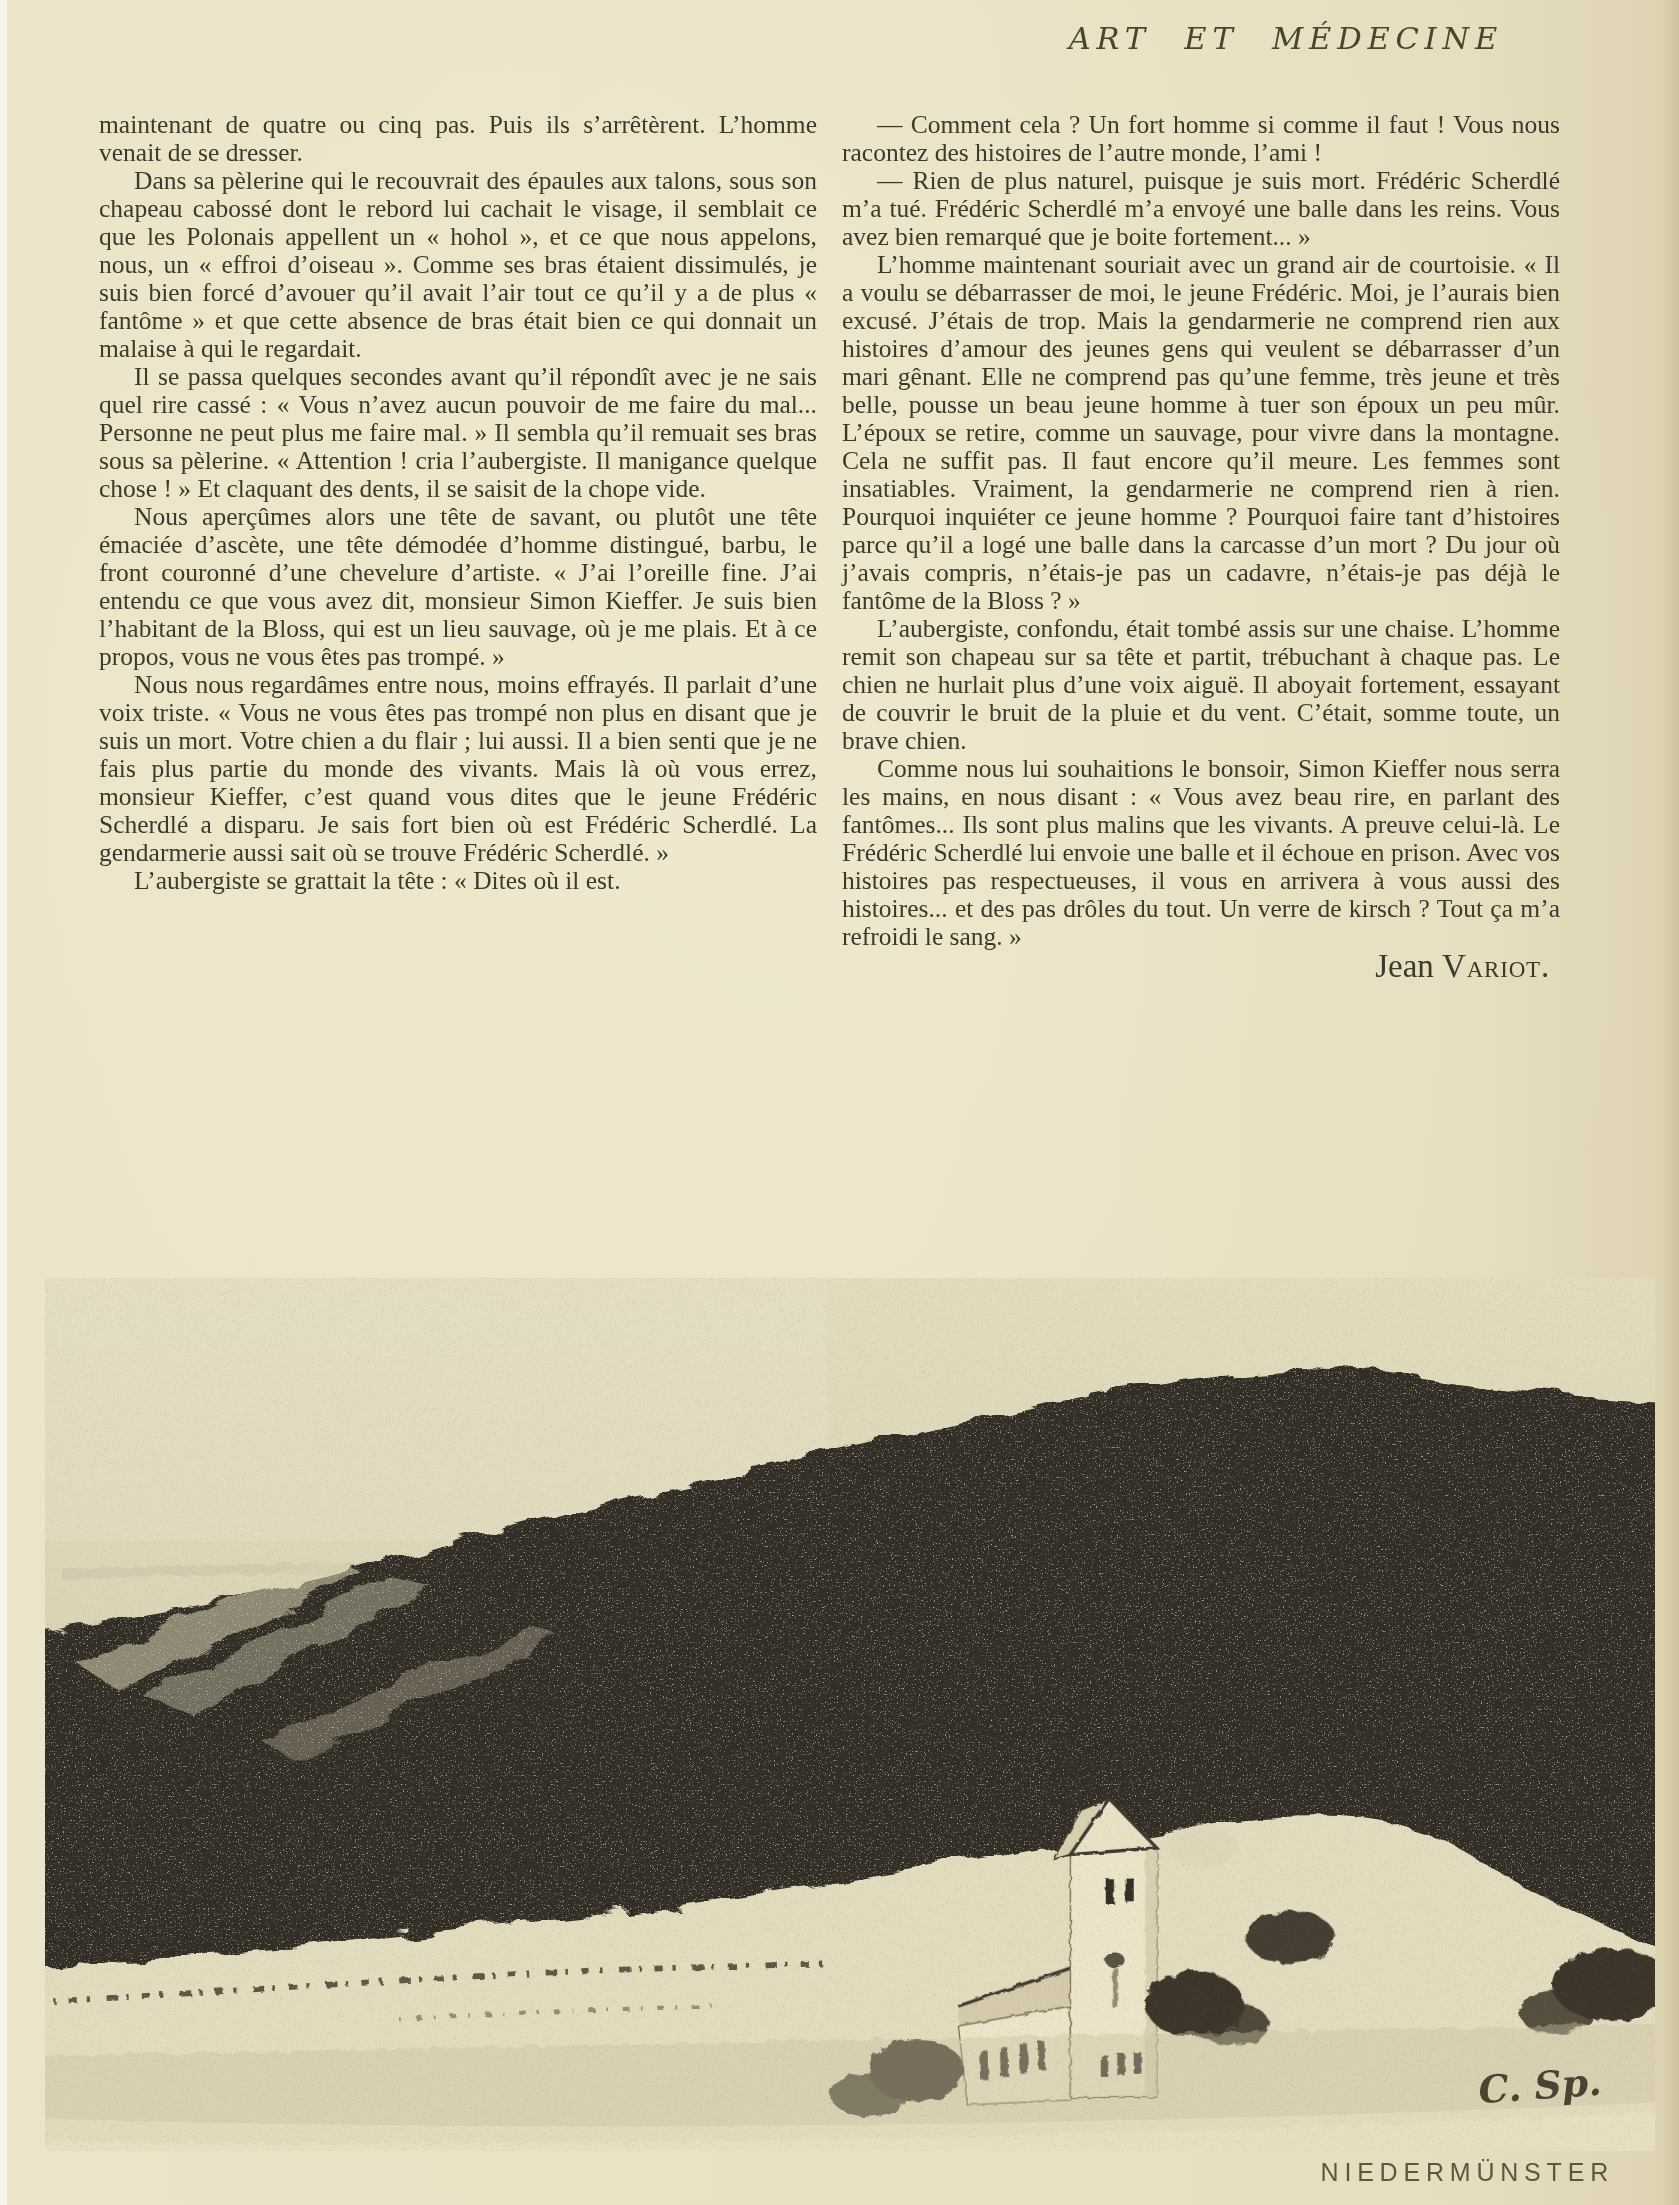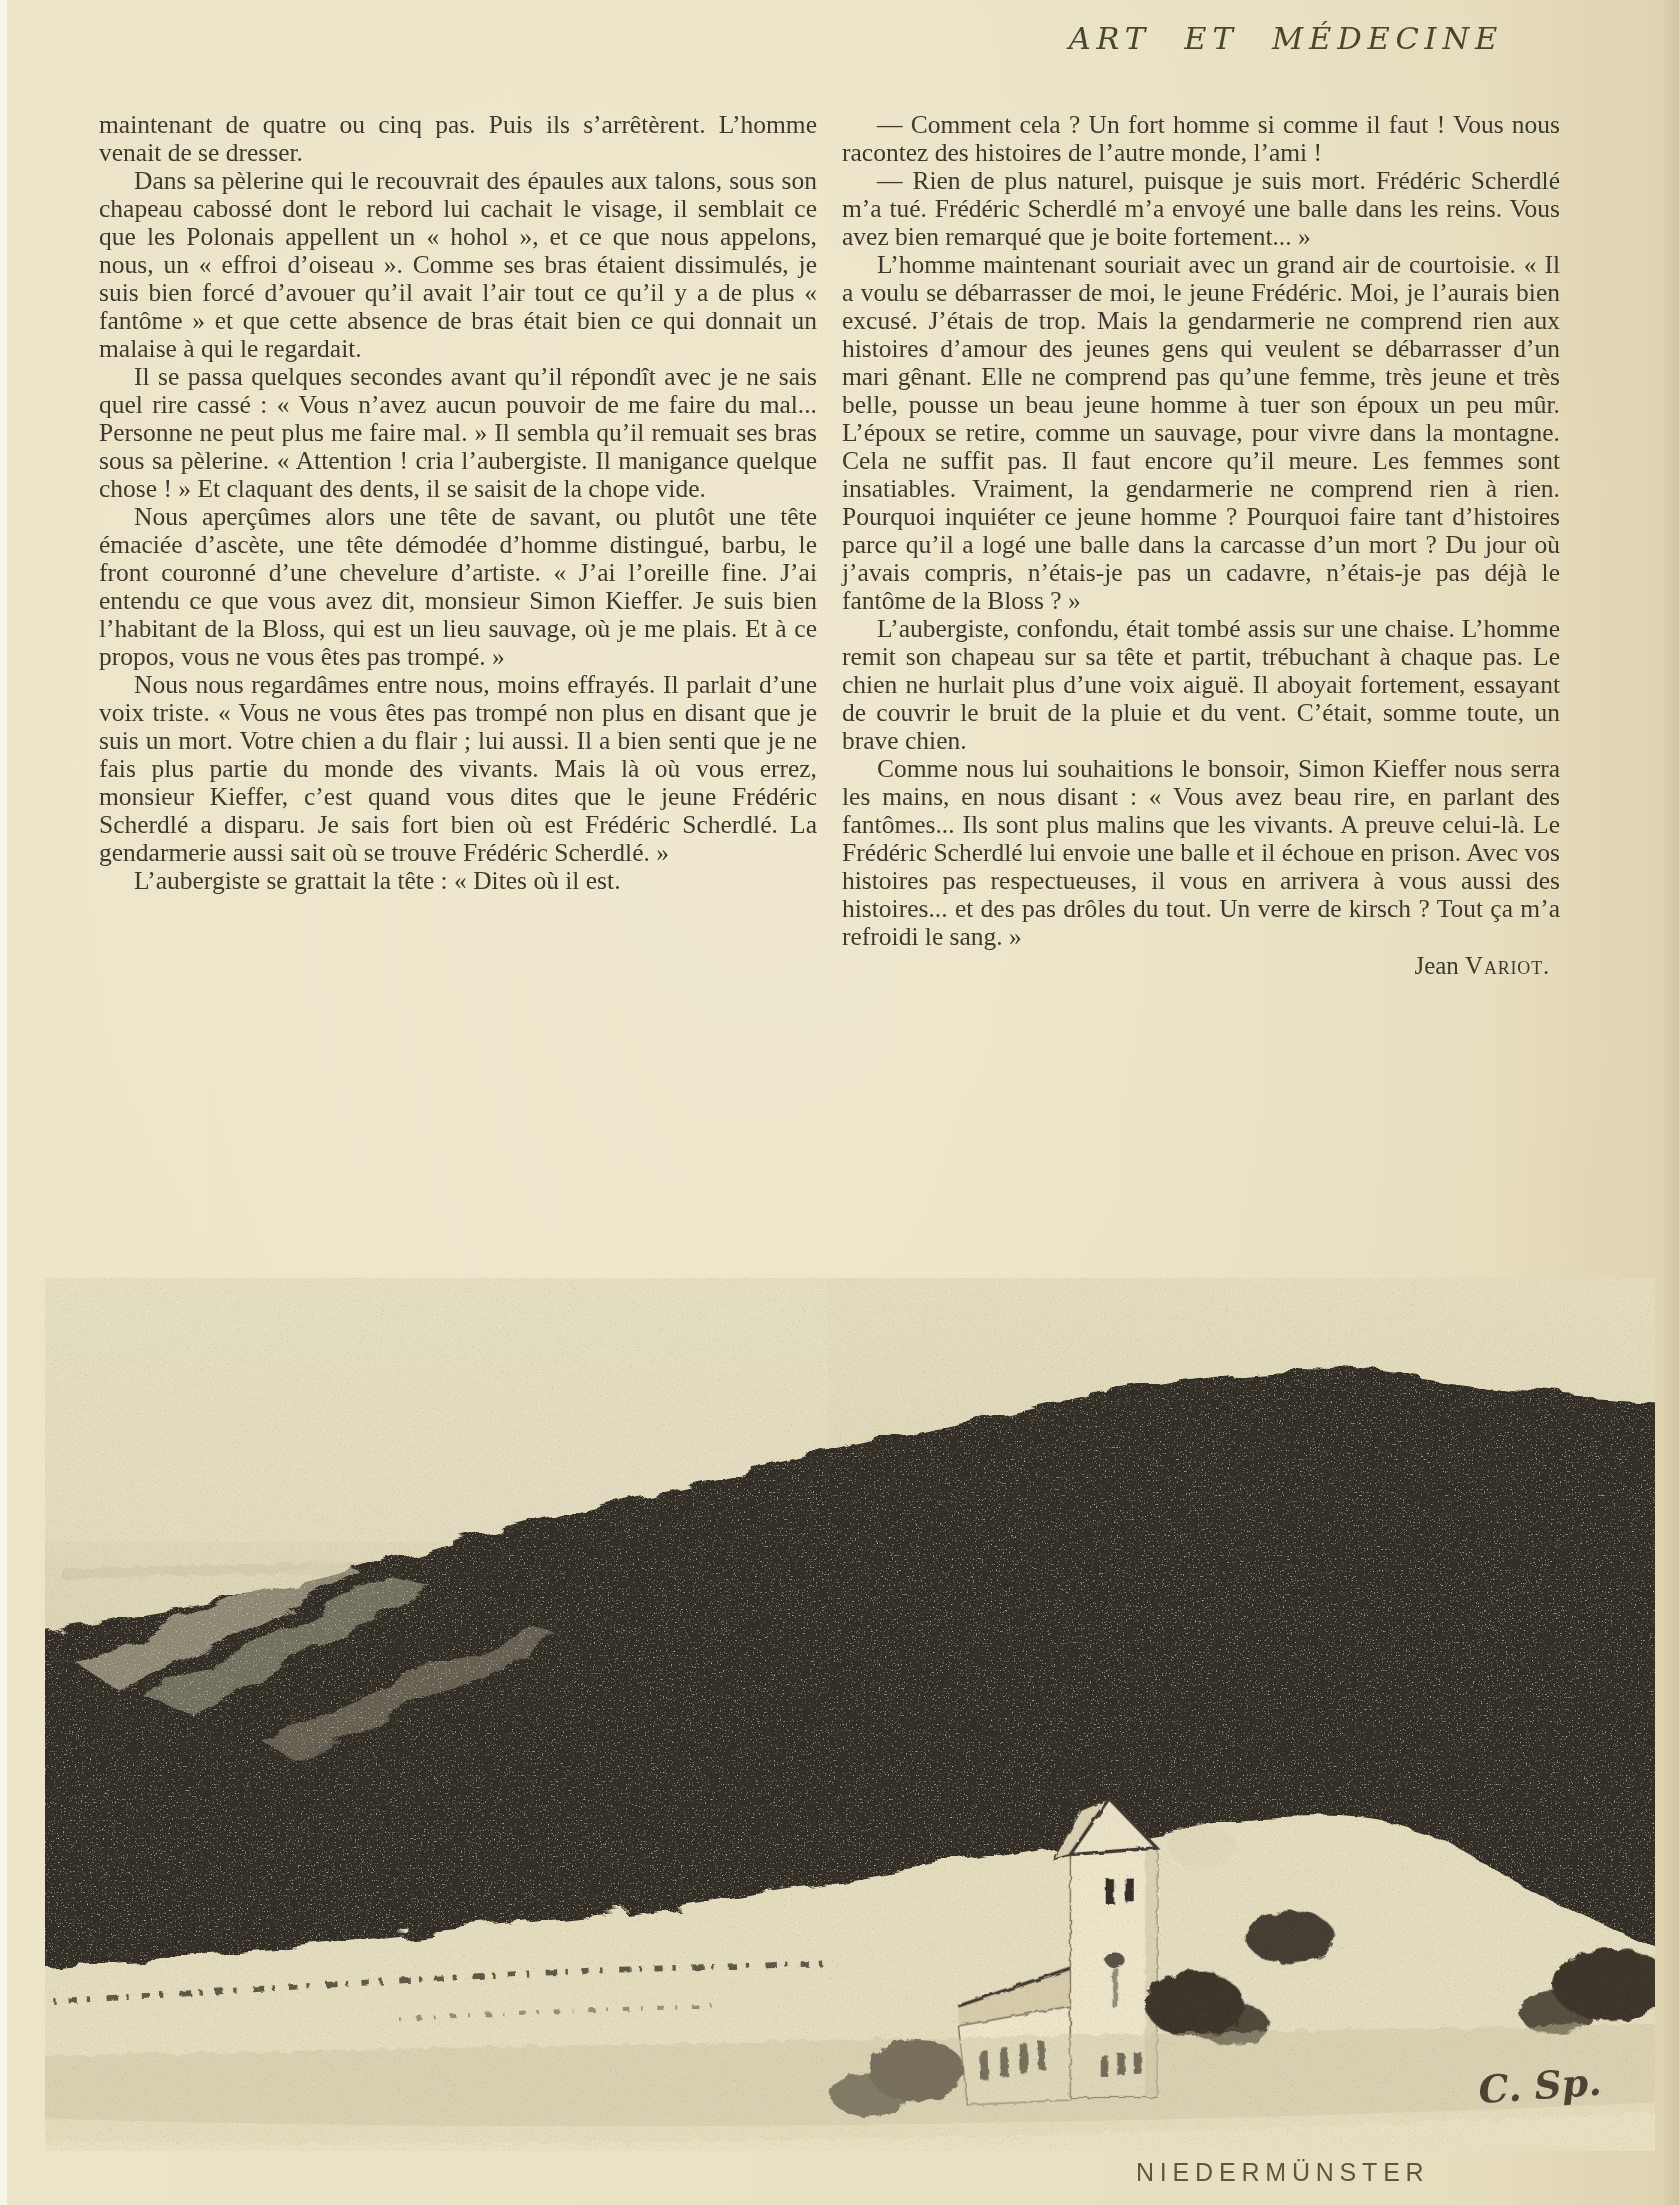--- a/index.html
+++ b/index.html
@@ -31,30 +31,30 @@
     text-align:justify;
     margin-top:24px;
   }
   .column.left{left:99px;}
   .column.right{left:842px;}
   .para{margin:0;}
   .para.indent{text-indent:35px;}
 
   .byline{
     margin-top:0.8px;text-align:right;padding-right:10px;
-    font-size:25px;color:var(--ink,#3c392e);
+    font-size:33px;color:var(--ink,#3c392e);
   }
   .byline .last{font-variant:small-caps;letter-spacing:0.8px;}
 
   .illustration{
     position:absolute;left:45px;top:1278px;width:1610px;height:873px;
   }
   .caption{
     position:absolute;left:1136px;top:2158px;width:478px;
-    text-align:left;
+    text-align:right;
     font-family:"Liberation Sans", sans-serif;
     font-size:25px;letter-spacing:5.8px;color:var(--caption-ink,#5c5642);
   }
   .sig-text{
     font-family:"DejaVu Serif", serif;font-style:italic;font-weight:bold;
     font-size:46px;fill:#4a4233;
   }
 </style>
 </head>
 <body>

